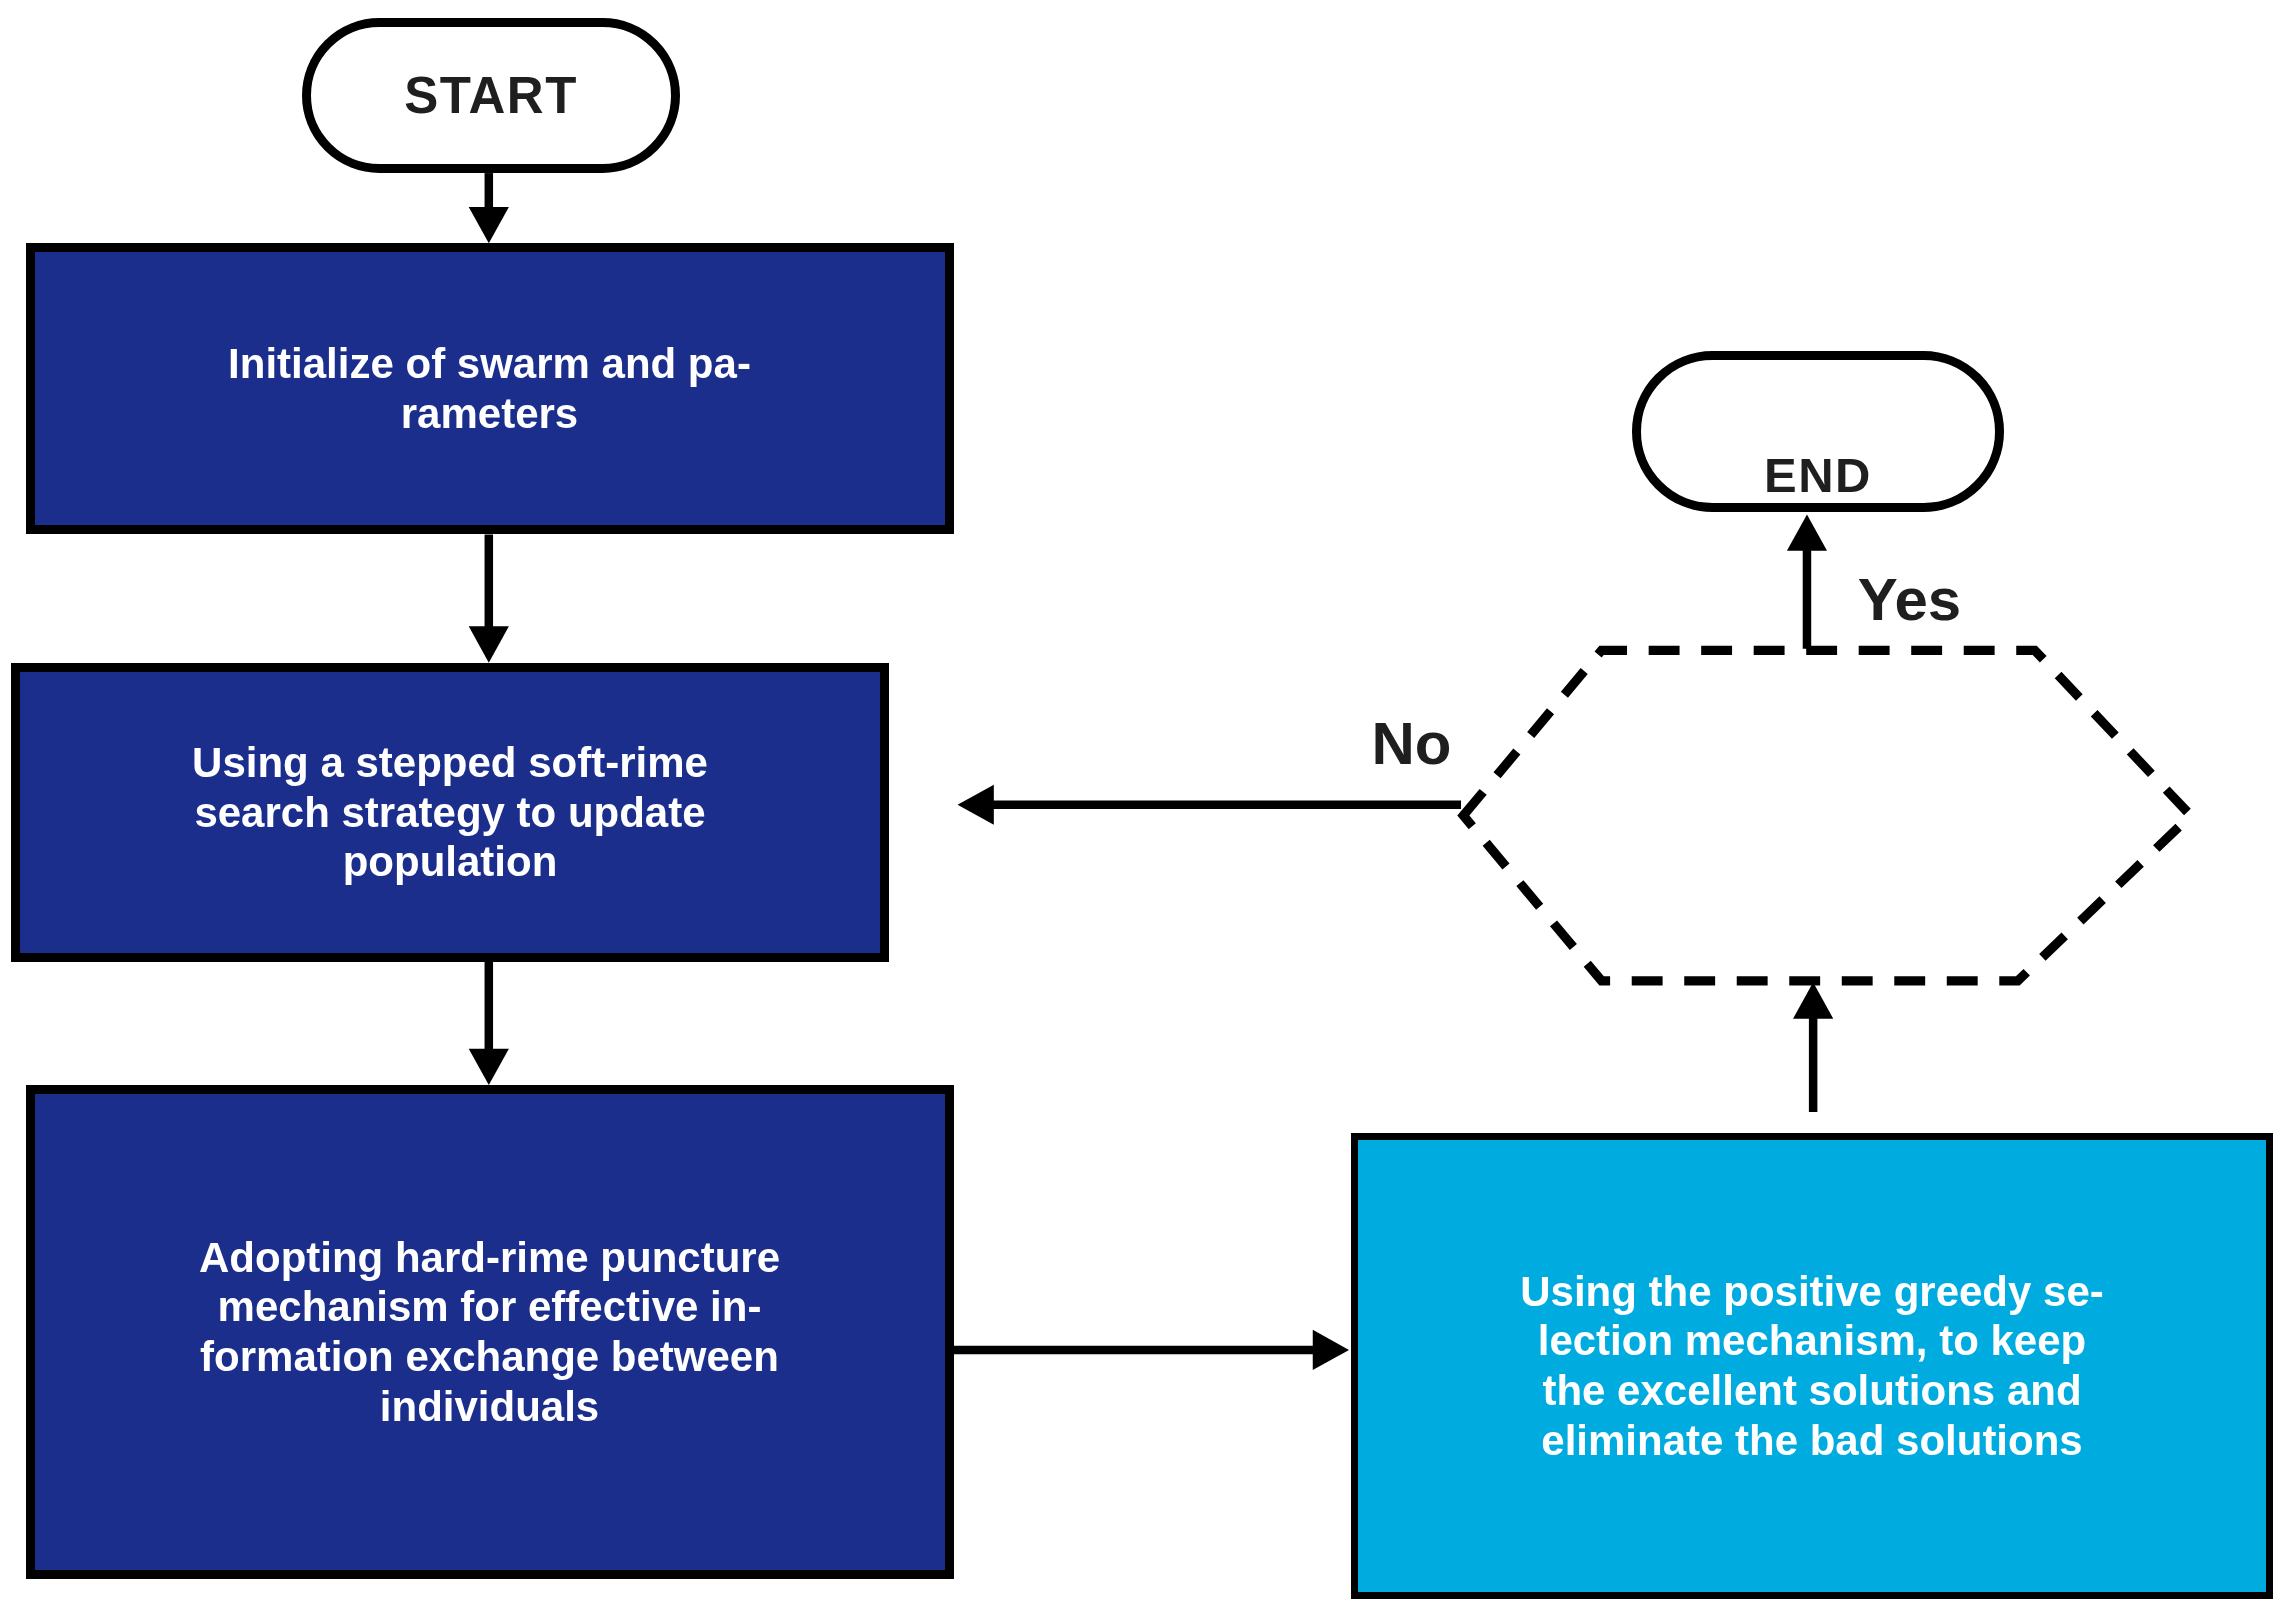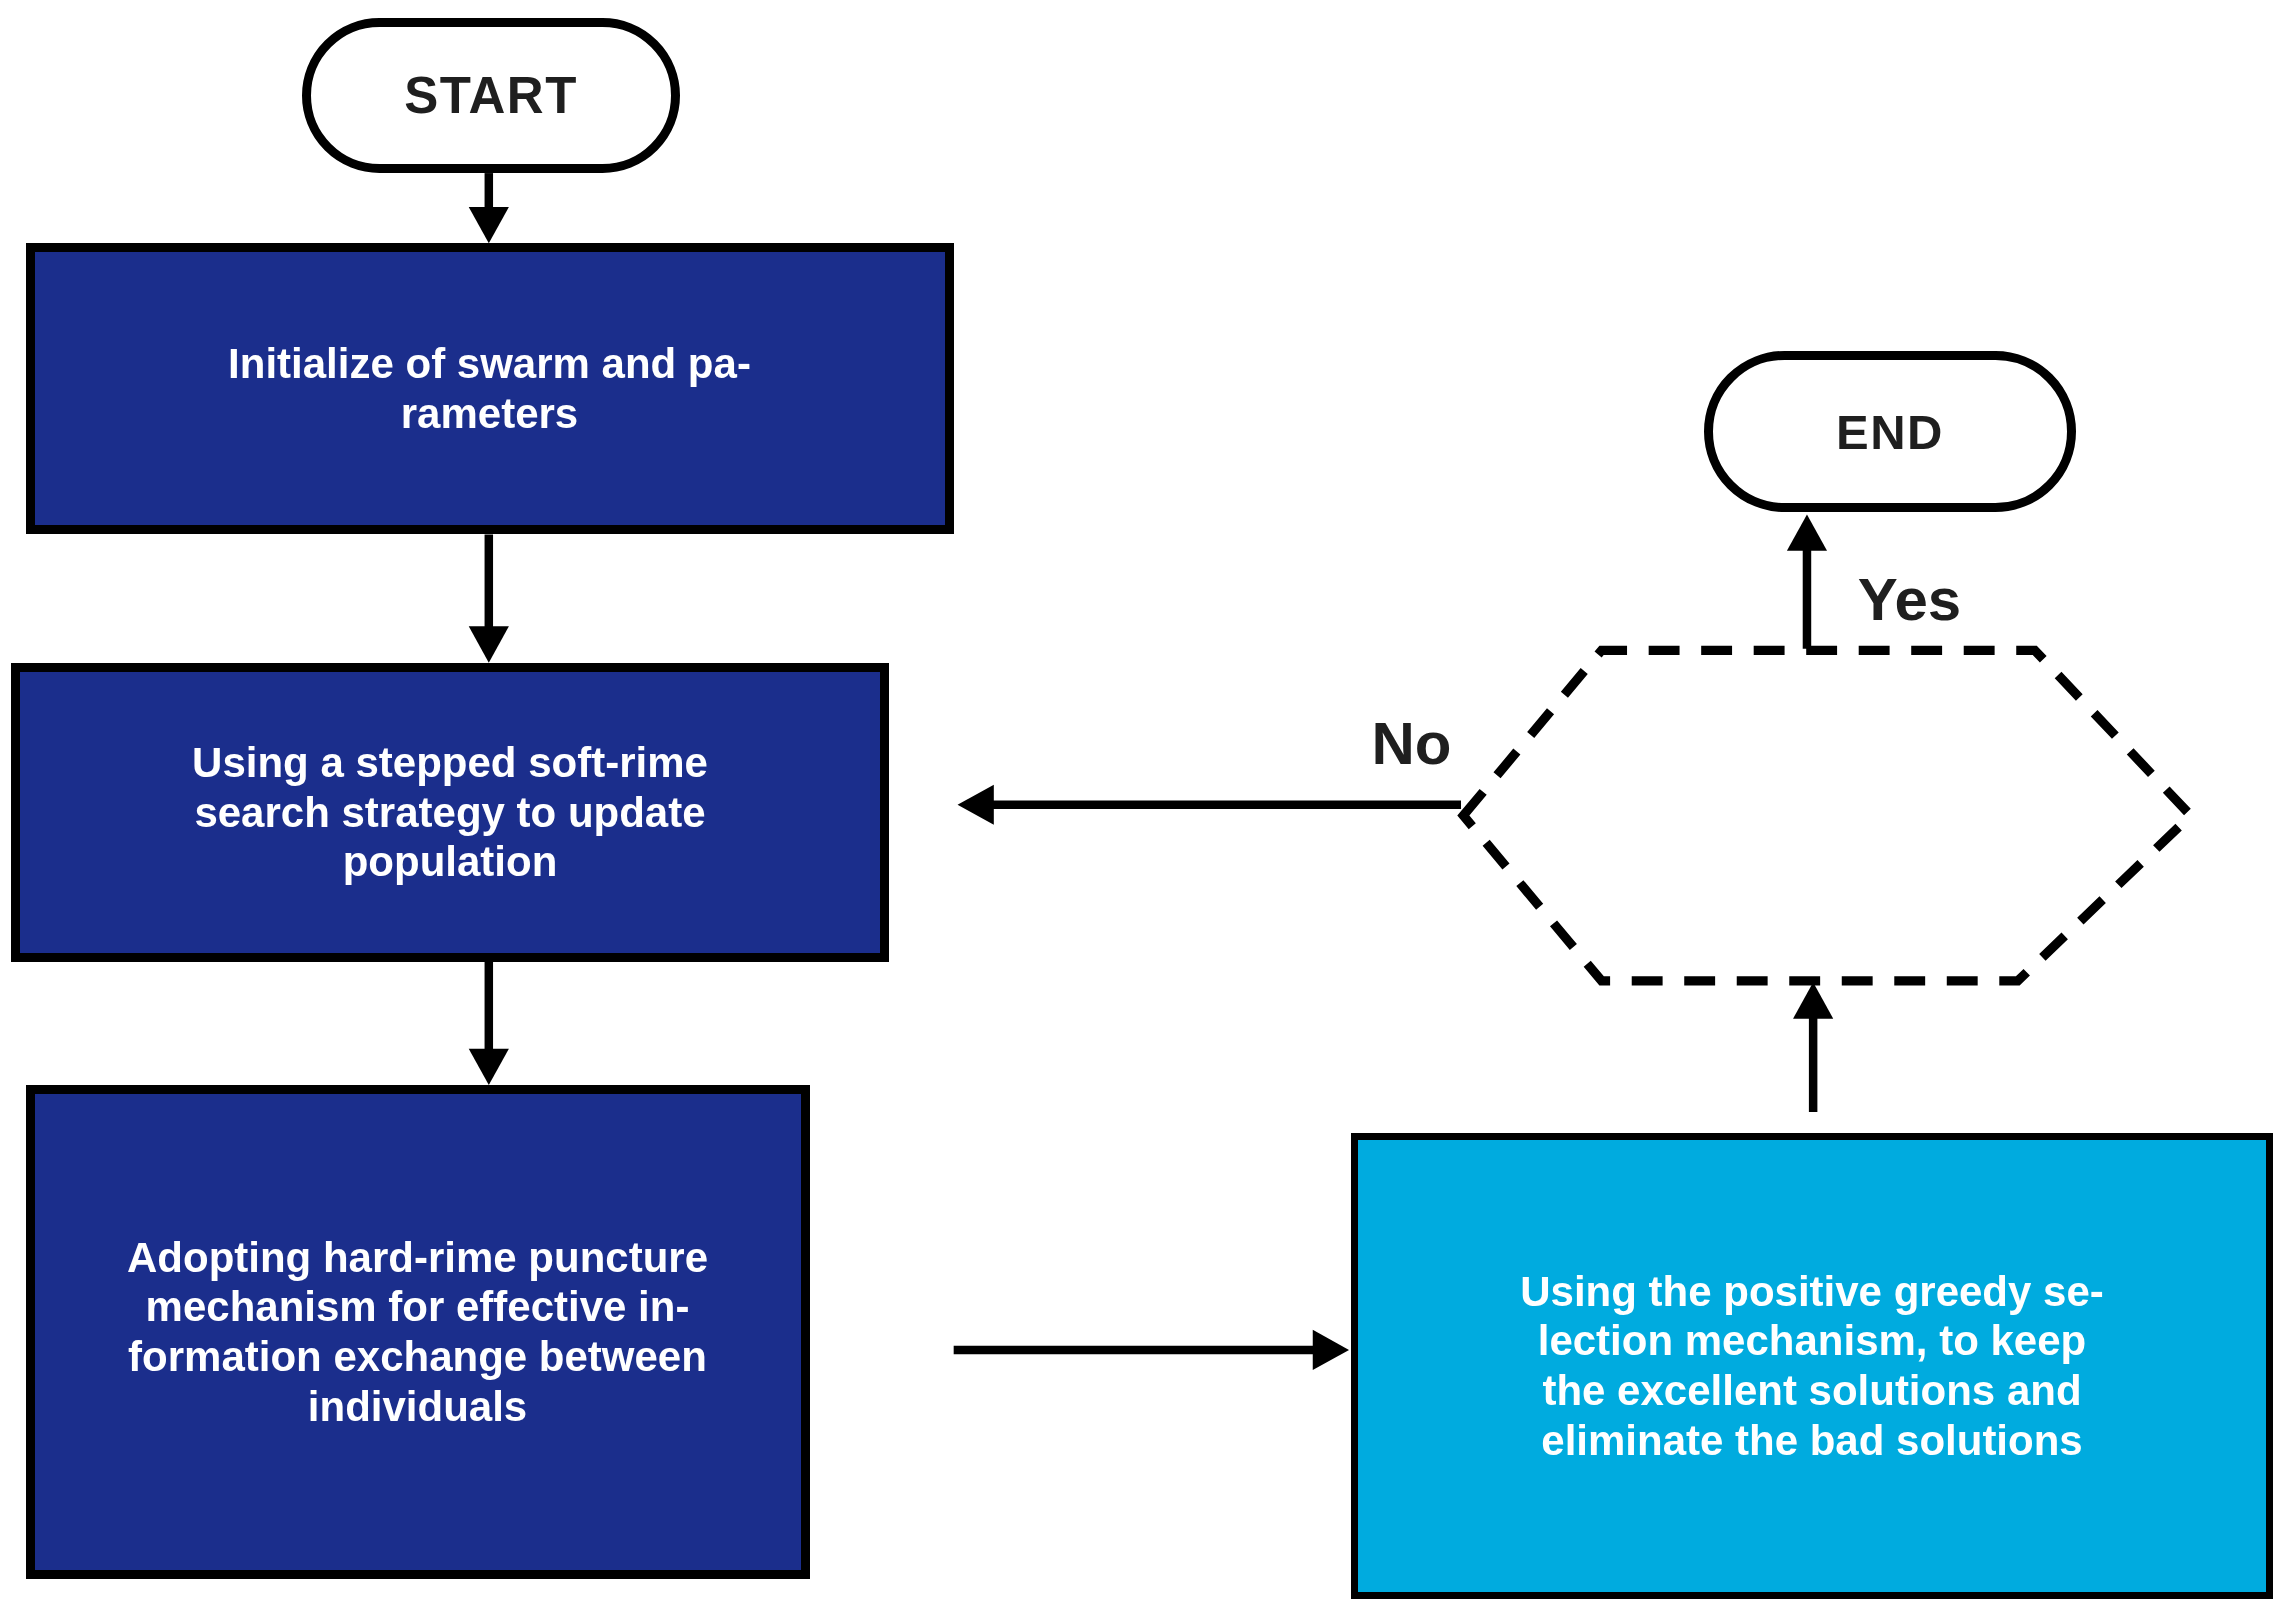--- a/index.html
+++ b/index.html
@@ -40,36 +40,36 @@
     background: #ffffff;
     border: 9.3px solid var(--outline, #000000);
     border-radius: 85px;
     display: flex;
     align-items: center;
     justify-content: center;
     color: var(--text-dark, #222222);
     letter-spacing: 1.5px;
   }
   .terminal.start { left: 302px; top: 18px;  width: 378px; height: 155px; font-size: 51px; }
-  .terminal.end   { left: 1704px; top: 351px; width: 372px; height: 161px; font-size: 49px; }
+  .terminal.end   { left: 1632px; top: 351px; width: 372px; height: 161px; font-size: 49px; align-items: flex-end; }
   .process {
     position: absolute;
     border: 9.3px solid var(--outline, #000000);
     display: flex;
     align-items: center;
     justify-content: center;
     text-align: center;
     color: var(--text-on-blue, #ffffff);
     font-size: 42px;
     line-height: 1.18;
     white-space: pre-line;
   }
   .process.init   { left: 25.5px; top: 243px;  width: 928px; height: 291px; background: var(--dark-blue, #1B2E8C); }
   .process.soft   { left: 11px; top: 663px;  width: 878px; height: 299px; background: var(--dark-blue, #1B2E8C); }
-  .process.hard   { left: 25.5px; top: 1085px; width: 784px; height: 494px; background: var(--dark-blue, #1B2E8C); }
+  .process.hard   { left: 25.5px; top: 1085px; width: 928px; height: 494px; background: var(--dark-blue, #1B2E8C); }
   .process.greedy { left: 1351px; top: 1114px; width: 922px; height: 466px; background: var(--cyan, #00ABDF); border-width: 7.7px; margin-top: 19px; }
   .decision-text {
     position: absolute;
     left: 1568px; top: 680px;
     width: 525px; height: 255px;
     display: flex;
     align-items: center;
     justify-content: center;
     text-align: center;
     color: var(--text-dark, #111111);

